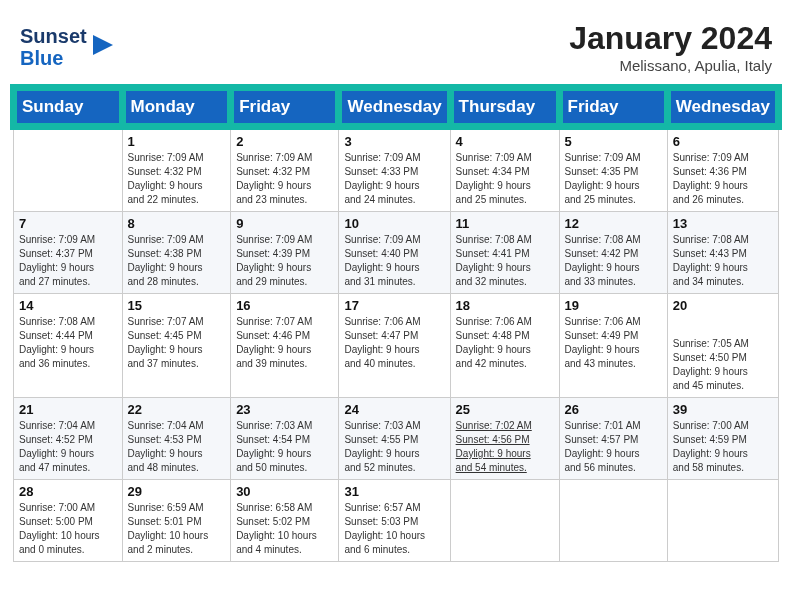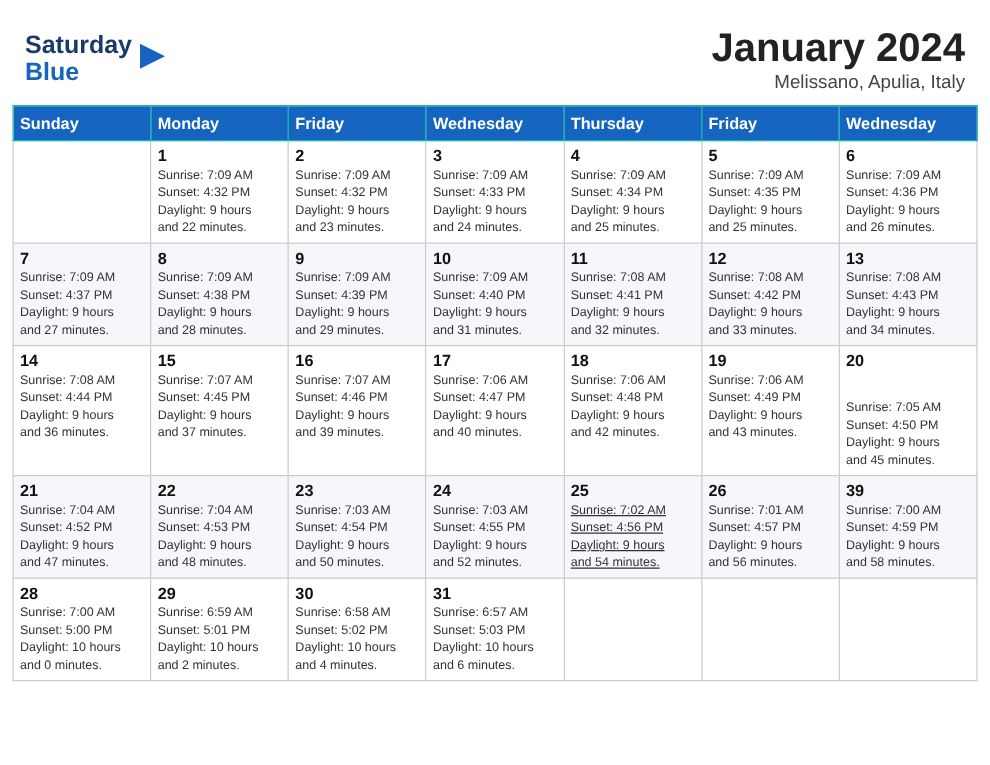--- a/index.html
+++ b/index.html
@@ -29,25 +29,25 @@
       color: #444;
     }
     .calendar-table {
       width: 100%;
       border-collapse: collapse;
       margin-top: 5px;
     }
     .calendar-table th {
       background-color: #1565c0;
       color: #fff;
-      font-size: 13px;
+      font-size: 17px;
       font-weight: bold;
       padding: 6px 5px;
       text-align: left;
-      border: 1px solid #14b8a6;
+      border: 7px solid #14b8a6;
     }
     .calendar-table td {
       vertical-align: top;
       border: 1px solid #ccc;
       padding: 4px 5px;
       font-size: 10.5px;
       color: #333;
       width: calc(100% / 7);
       min-height: 80px;
       background: #fff;
@@ -94,21 +94,21 @@
       margin-left: 2px;
       align-self: center;
     }
   </style>
 </head>
 <body>
 
 <div class="header">
   <div class="logo-container">
     <div class="logo-text-block">
-      <span class="logo-line1">Saturday</span>
+      <span class="logo-line1">Sunset</span>
       <span class="logo-line2">Blue</span>
     </div>
     <div class="logo-arrow">
       <svg width="28" height="28" viewBox="0 0 28 28">
         <polygon points="4,4 24,14 4,24" fill="#1565c0"></polygon>
       </svg>
     </div>
   </div>
   <div class="title-block">
     <div class="month-title">January 2024</div>

